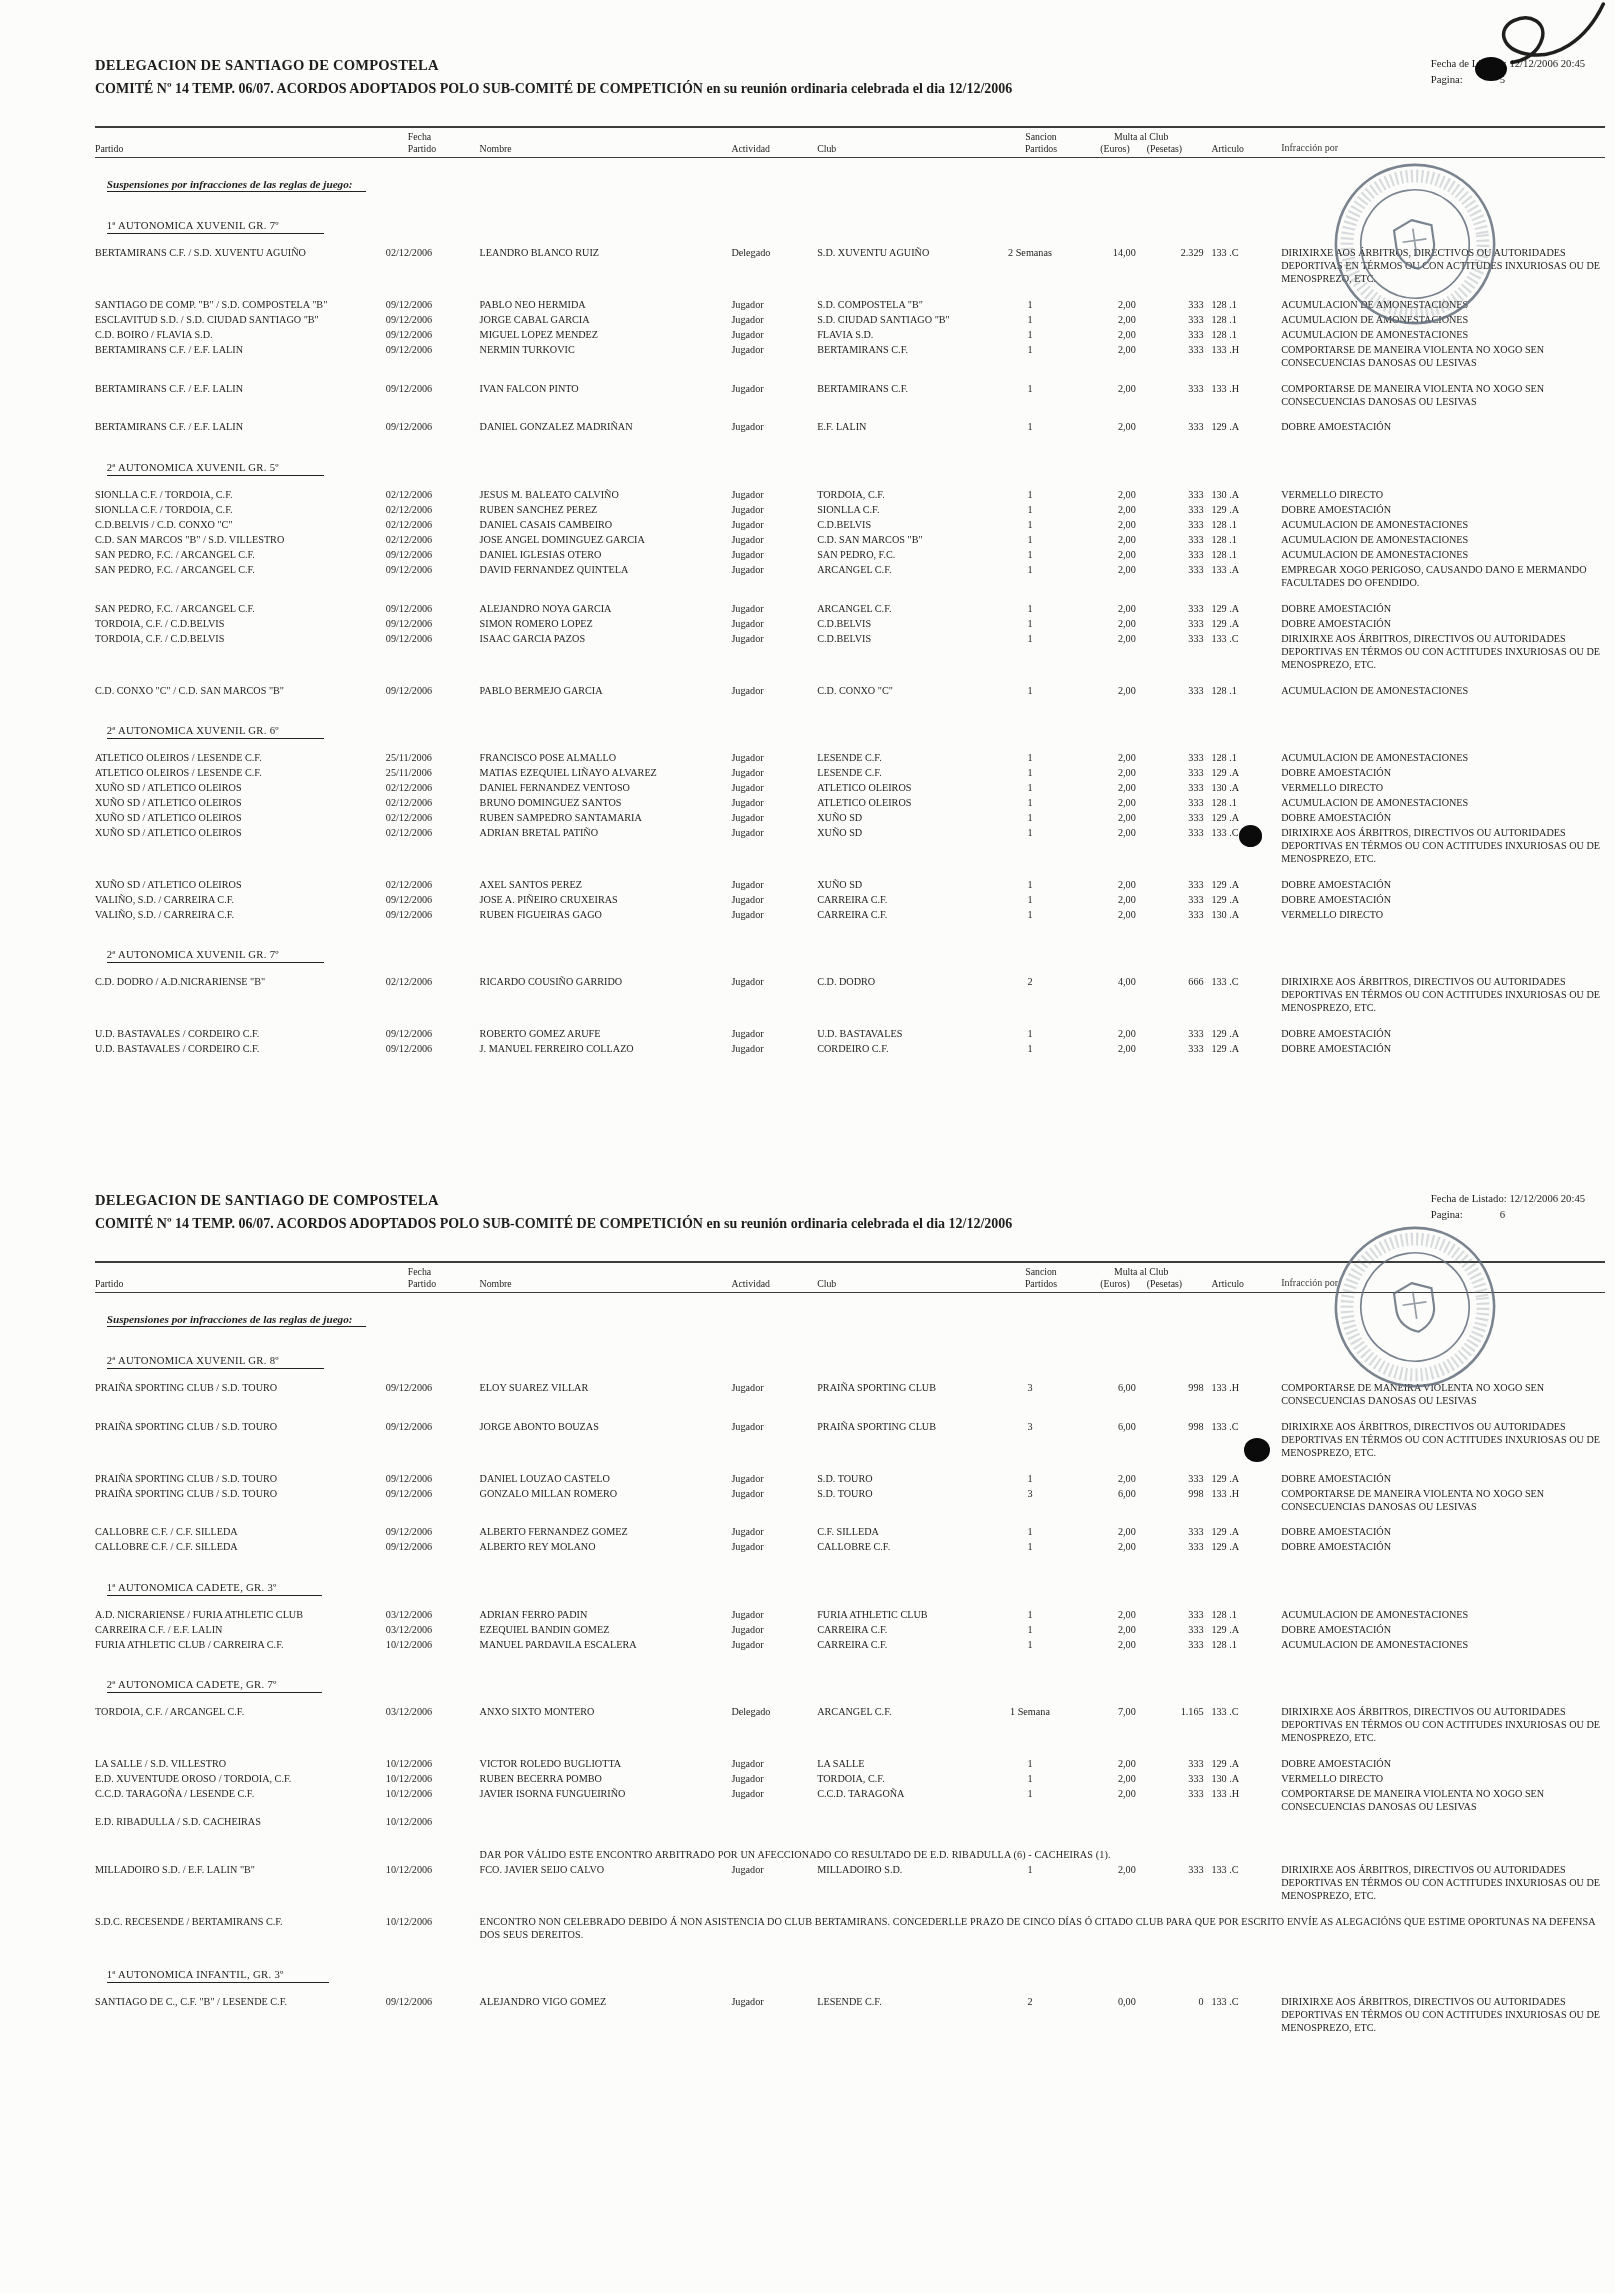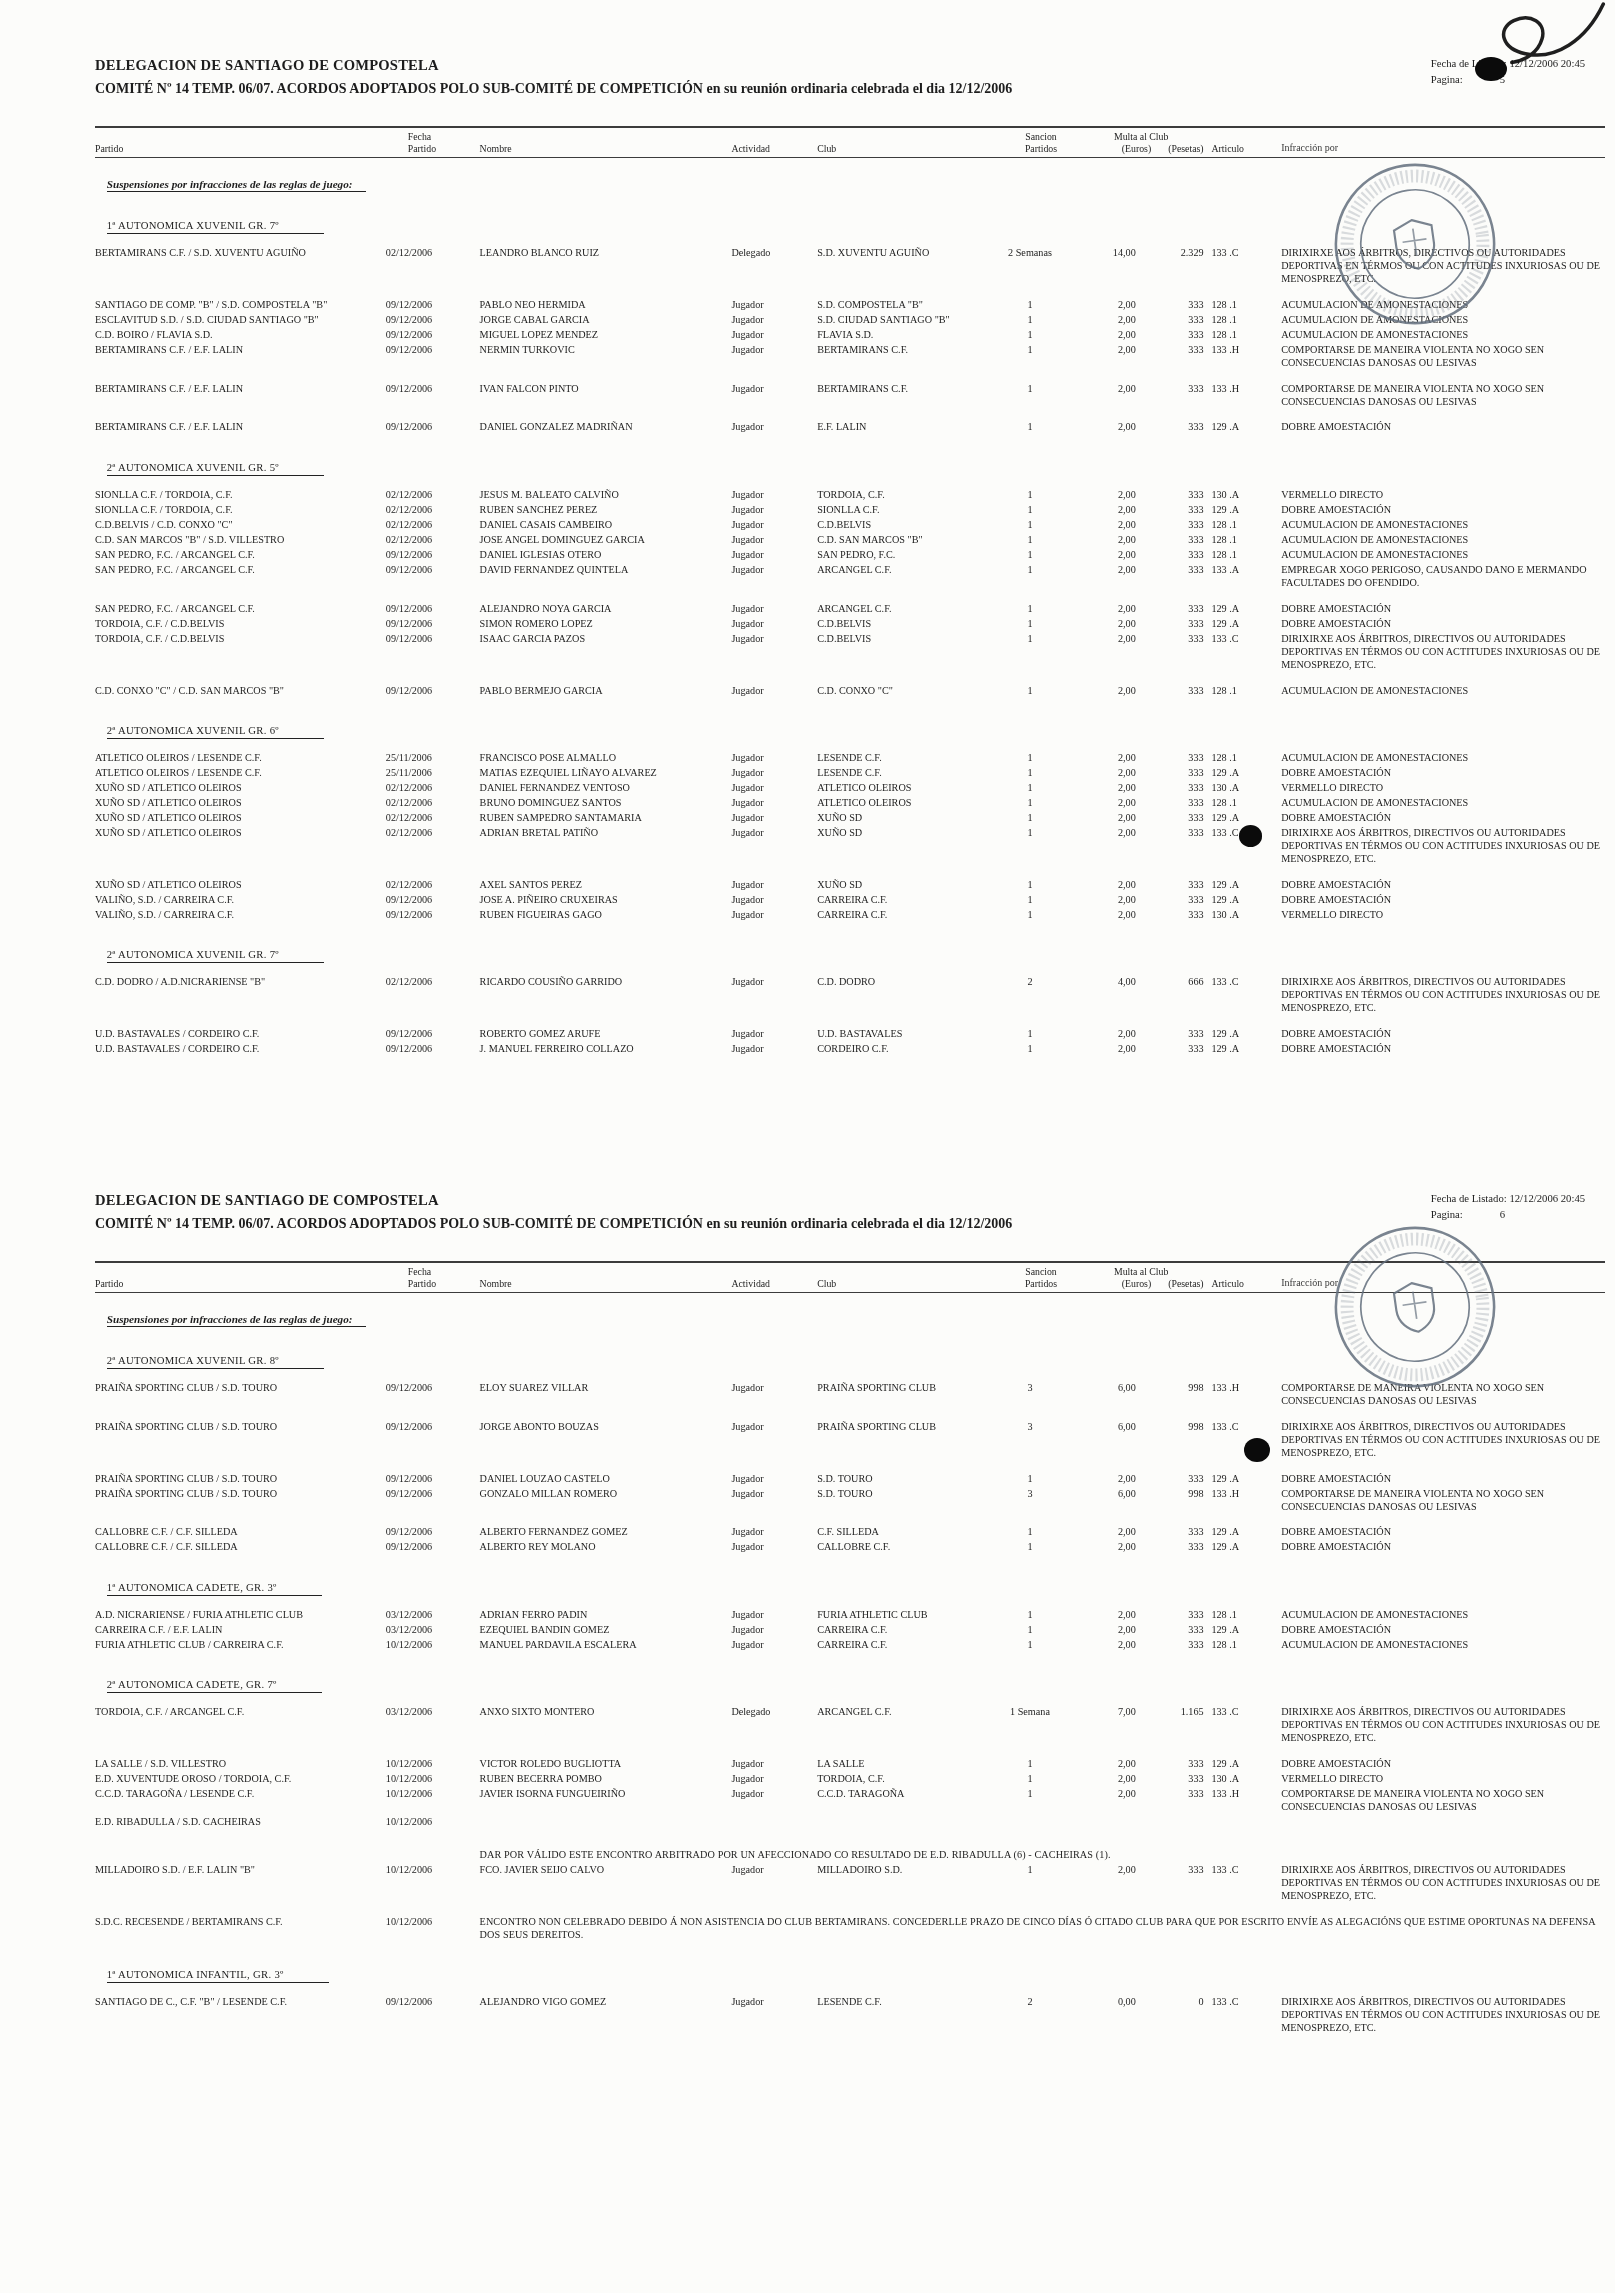--- a/index.html
+++ b/index.html
@@ -31,21 +31,21 @@
   .thead {
     border-top:2px solid #3c3c3c;
     border-bottom:1px solid #3c3c3c;
     padding:2.9px 0 2.9px 0;
     font-size:9.8px;
     align-items:end;
   }
   .hc { line-height:1.2; }
   .hc.two span { display:block;padding-left:22px; }
   .hc.center { text-align:center; }
-  .multa-subs { display:flex; justify-content:flex-end;gap:17px; }
+  .multa-subs { display:flex; justify-content:center;gap:17px; }
   .hc.infr { font-size:10px; color:#3a3a3a; }
 
   .section-title-wrap { margin:15.6px 0 2px 11.7px; }
   .section-title {
     display:inline-block;
     font-size:11.2px; font-weight:bold; font-style:italic;
     border-bottom:1.4px solid #222; padding:0 13.7px 1px 0;
   }
   .gh-wrap { margin:23.4px 0 11.7px 11.7px; }
   .group-heading {

